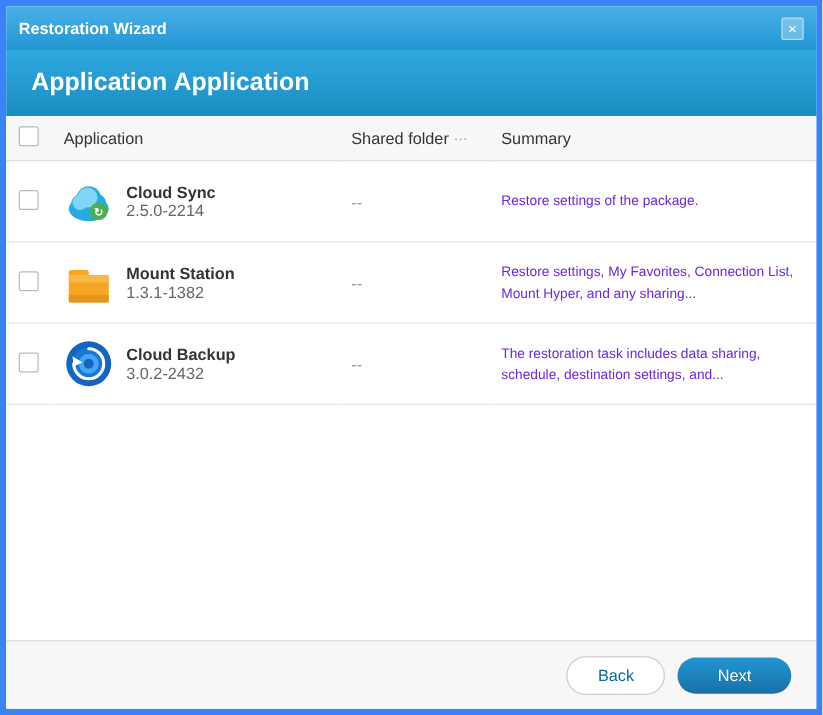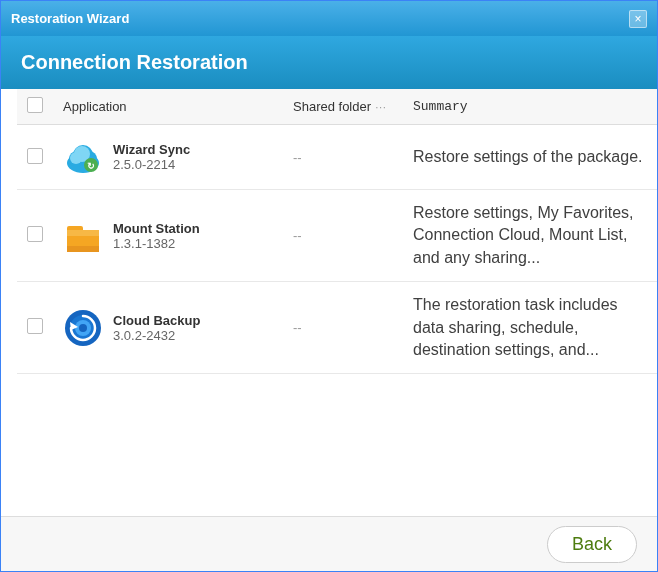--- a/index.html
+++ b/index.html
@@ -8,21 +8,21 @@
       font-size: 13px;
       background: #f0f0f0;
       width: 658px;
       height: 572px;
       overflow: hidden;
     }
     .window {
       width: 658px;
       height: 572px;
       background: #fff;
-      border: 1px solid #3b82f6;
+      border: 5px solid #3b82f6;
       display: flex;
       flex-direction: column;
     }
     .title-bar {
       background: linear-gradient(to bottom, #4ab0e8, #2196d3);
       color: #fff;
       padding: 0 10px;
       height: 35px;
       display: flex;
       align-items: center;
@@ -55,21 +55,20 @@
       color: #fff;
       font-size: 20px;
       font-weight: bold;
     }
     .content {
       flex: 1;
       display: flex;
       flex-direction: column;
       overflow: hidden;
       background: #fff;
-      margin-left: 16px;
     }
     .table-container {
       flex: 1;
       overflow-y: auto;
     }
     table {
       width: 100%;
       border-collapse: collapse;
     }
     thead tr {
@@ -87,21 +86,20 @@
       width: 36px;
     }
     thead th.col-app {
       width: 230px;
     }
     thead th.col-shared {
       width: 120px;
     }
     thead th.col-summary {
       flex: 1;
-      font-family: Liberation Mono, monospace;
     }
     tbody tr {
       border-bottom: 1px solid #e8e8e8;
     }
     tbody td {
       padding: 12px 10px;
       vertical-align: middle;
       color: #333;
     }
     tbody td.col-check {
@@ -124,42 +122,42 @@
       color: #333;
     }
     .app-version {
       font-size: 13px;
       color: #666;
     }
     .dash-text {
       color: #999;
     }
     .summary-text {
-      color: #404040;
-      font-size: 16px;
+      color: #6d28d9;
+      font-size: 11px;
       line-height: 1.4;
     }
     .footer {
       border-top: 1px solid #ddd;
       padding: 10px 20px;
       display: flex;
       align-items: center;
       justify-content: flex-end;
       gap: 10px;
       background: #f7f7f7;
       flex-shrink: 0;
       height: 55px;
     }
     .btn-back {
       padding: 7px 24px;
       border: 1px solid #ccc;
       background: #fff;
       border-radius: 20px;
-      font-size: 18px;
-      color: #4d7c0f;
+      font-size: 13px;
+      color: #0369a1;
       cursor: pointer;
     }
     .btn-next {
       padding: 7px 32px;
       border: none;
       background: linear-gradient(to bottom, #2196d3, #1a6fa8);
       border-radius: 20px;
       font-size: 13px;
       color: #fff;
       cursor: pointer;
@@ -191,21 +189,21 @@
 <body>
 
 <div class="window">
 
   <div class="title-bar">
     <span class="title-bar-text">Restoration Wizard</span>
     <div class="close-btn">×</div>
   </div>
 
   <div class="header-section">
-    <div class="header-title">Connection Restoration</div>
+    <div class="header-title">Application Application</div>
   </div>
 
   <div class="content">
     <div class="table-container">
       <table>
         <thead>
           <tr>
             <th class="col-check">
               <span class="checkbox"></span>
             </th>
@@ -232,21 +230,21 @@
         <ellipse cx="26" cy="22" rx="8" ry="8" fill="#29ABE2"></ellipse>
         <ellipse cx="20" cy="18" rx="10" ry="10" fill="#29ABE2"></ellipse>
 
         <ellipse cx="19" cy="17" rx="8" ry="8" fill="#7FD6F5"></ellipse>
         <ellipse cx="13" cy="21" rx="6" ry="6" fill="#7FD6F5"></ellipse>
 
         <circle cx="28" cy="28" r="7" fill="#4CAF50"></circle>
         <text x="28" y="32" text-anchor="middle" fill="white" font-size="9" font-weight="bold">↻</text>
       </svg></div>
                   <div>
-                    <div class="app-name">Wizard Sync</div>
+                    <div class="app-name">Cloud Sync</div>
                     <div class="app-version">2.5.0-2214</div>
                   </div>
                 </div>
               </td>
               <td><span class="dash-text">--</span></td>
               <td><span class="summary-text">Restore settings of the package.</span></td>
             </tr>
             <tr>
               <td class="col-check"><span class="checkbox"></span></td>
               <td>
@@ -260,21 +258,21 @@
 
         <rect x="4" y="30" width="32" height="6" rx="0" ry="3" fill="#E8951F"></rect>
       </svg></div>
                   <div>
                     <div class="app-name">Mount Station</div>
                     <div class="app-version">1.3.1-1382</div>
                   </div>
                 </div>
               </td>
               <td><span class="dash-text">--</span></td>
-              <td><span class="summary-text">Restore settings, My Favorites, Connection Cloud, Mount List, and any sharing...</span></td>
+              <td><span class="summary-text">Restore settings, My Favorites, Connection List, Mount Hyper, and any sharing...</span></td>
             </tr>
             <tr>
               <td class="col-check"><span class="checkbox"></span></td>
               <td>
                 <div class="app-cell">
                   <div class="app-icon"><svg width="40" height="40" viewBox="0 0 40 40">
         <circle cx="20" cy="20" r="18" fill="#1565C0"></circle>
         <circle cx="20" cy="20" r="13" fill="#1976D2"></circle>
         <circle cx="20" cy="20" r="8" fill="#42A5F5"></circle>
         <circle cx="20" cy="20" r="4" fill="#1565C0"></circle>
@@ -291,14 +289,15 @@
               <td><span class="dash-text">--</span></td>
               <td><span class="summary-text">The restoration task includes data sharing, schedule, destination settings, and...</span></td>
             </tr>
           </tbody>
       </table>
     </div>
   </div>
 
   <div class="footer">
     <button class="btn-back">Back</button>
+    <button class="btn-next">Next</button>
   </div>
 </div>
 
 </body></html>

